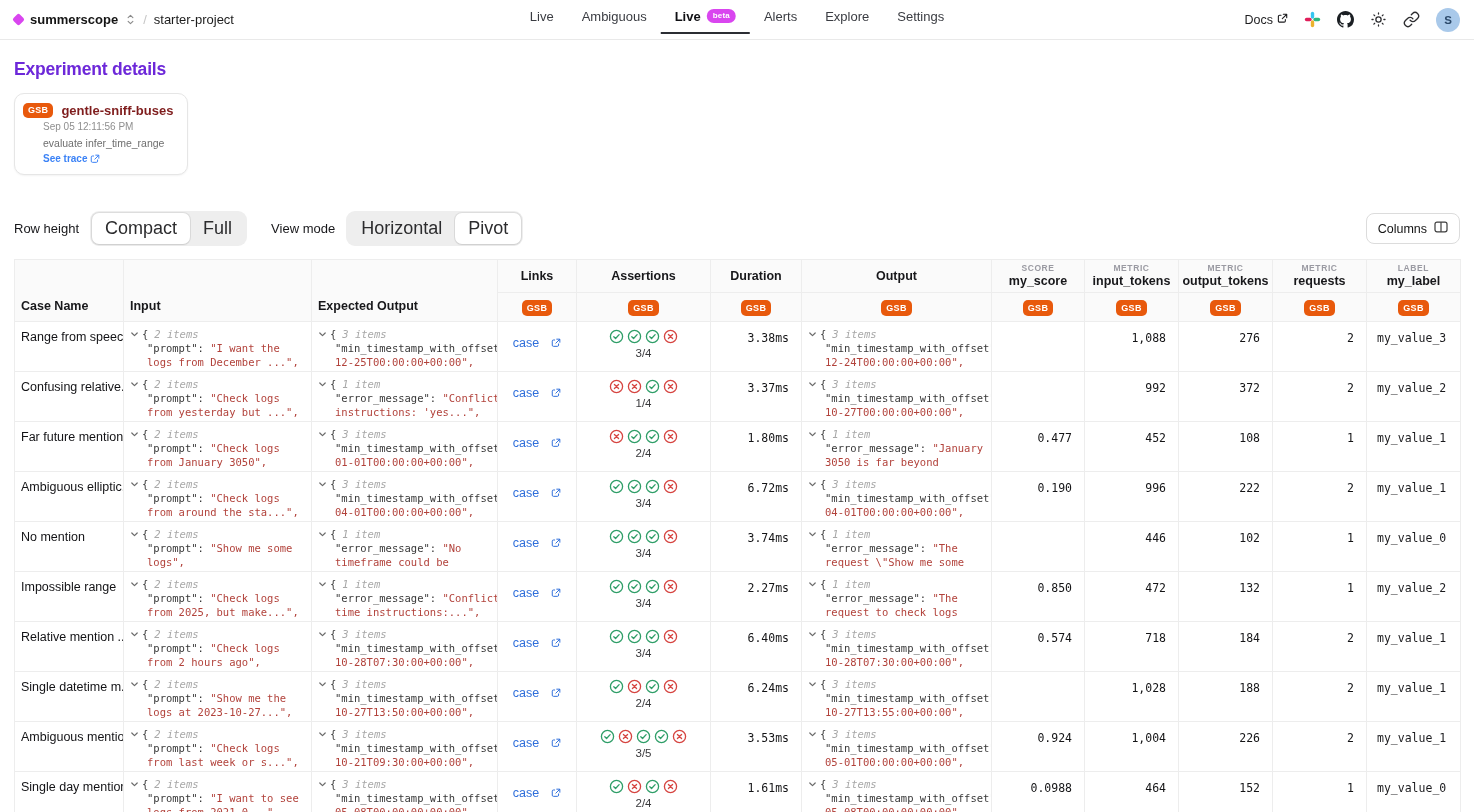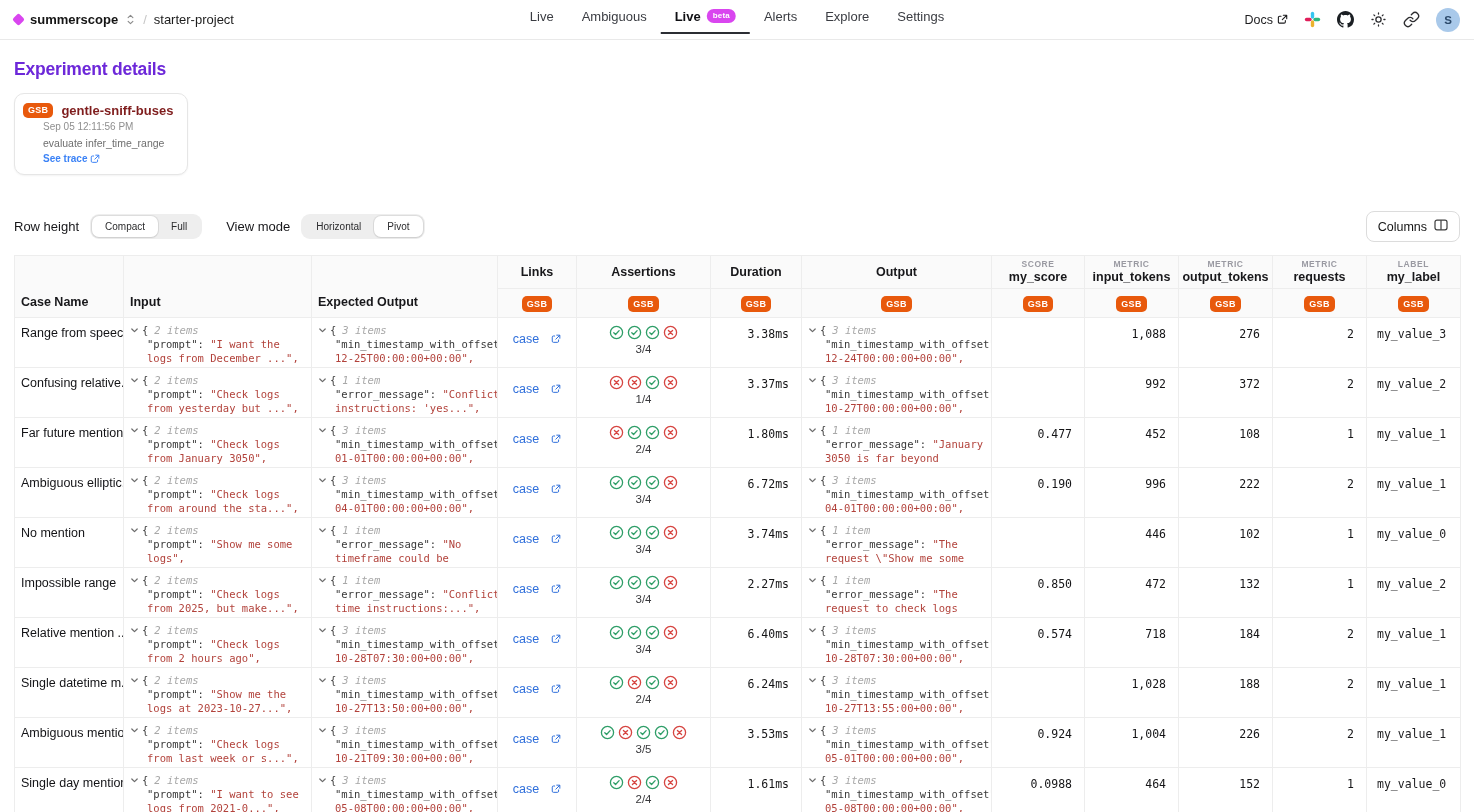--- a/index.html
+++ b/index.html
@@ -18,21 +18,21 @@
   .switcher svg { width:11px; height:13px; }
   .bc-sep { color:#c6c6c6; font-size:13px; }
   .project-name { color:#1c1c1c; }
   .tb-nav { position:absolute; left:50%; top:0; transform:translateX(-50%); height:34px; display:flex; }
   .nav-item { display:flex; align-items:center; gap:6px; padding:0 14px; font-size:13px;
     color:#3a3c42; cursor:pointer; border-bottom:2px solid transparent; }
   .nav-item.active { color:#101014; font-weight:600; border-bottom-color:#2b2d33; }
   .beta-pill { background:#d946ef; color:#fff; font-size:8px; font-weight:700;
     padding:3px 6px; border-radius:999px; line-height:1; letter-spacing:.2px; }
   .tb-right { margin-left:auto; display:flex; align-items:center; gap:16px; }
-  .docs-link { display:flex; align-items:center; gap:4px; font-size:12.5px; font-weight:500; color:#1d1d1f; cursor:pointer; }
+  .docs-link { display:flex; align-items:flex-start; gap:4px; font-size:12.5px; font-weight:500; color:#1d1d1f; cursor:pointer; }
   .tb-ic { width:17px; height:17px; color:#2d2d30; cursor:pointer; display:flex; }
   .tb-ic svg { width:17px; height:17px; }
   .ext-ic { width:11px; height:11px; display:inline-flex; color:currentColor; }
   .ext-ic svg { width:11px; height:11px; }
   .avatar { width:24px; height:24px; border-radius:50%; background:#a9c9ea; color:#2c4a6b;
     font-size:11.5px; font-weight:600; display:flex; align-items:center; justify-content:center; cursor:pointer; }
   
   .main { padding:0 14px; height:778px; display:flex; flex-direction:column; }
   .page-title { font-size:17.5px; font-weight:700; letter-spacing:-.2px; color:#6d28d9; margin-top:19px; }
   .exp-card { margin-top:13px; align-self:flex-start; border:1px solid #e6e6e6; border-radius:10px;
@@ -45,21 +45,21 @@
   .exp-time { font-size:10px; color:#8f8f8f; margin-top:3px; }
   .exp-task { font-size:10.5px; color:#6e6e6e; margin-top:5px; }
   .exp-trace { font-size:10px; color:#3b82f6; font-weight:600; margin-top:4px;
     display:flex; align-items:center; gap:3px; cursor:pointer; }
   .exp-trace .ext-ic, .case-link .ext-ic { width:10px; height:10px; }
   .exp-trace .ext-ic svg, .case-link .ext-ic svg { width:10px; height:10px; }
   
   .controls { margin-top:36px; display:flex; align-items:center; gap:11px; }
   .ctl-label { font-size:13px; color:#17171a; }
   .seg { background:#eeeeee; border-radius:9px; padding:2px; display:flex; }
-  .seg-btn { font-size:10px; padding:5px 13px; border-radius:7px; color:#2c2c2e; cursor:pointer; }
+  .seg-btn { font-size:18px; padding:5px 13px; border-radius:7px; color:#2c2c2e; cursor:pointer; }
   .seg-btn.active { background:#fff; font-weight:500;
     box-shadow:0 0 0 1px rgba(0,0,0,.07), 0 1px 2px rgba(0,0,0,.07); }
   .ctl-gap { width:2px; }
   .columns-btn { margin-left:auto; display:flex; align-items:center; gap:7px; font-size:12.5px;
     color:#141414; background:#fff; border:1px solid #dcdcdc; border-radius:8px; padding:6px 11px; cursor:pointer; }
   .columns-btn svg { width:14px; height:14px; }
   
   .table-wrap { margin-top:13px; }
   table { border-collapse:collapse; table-layout:fixed; width:1446px; background:#fff; }
   th, td { border:1px solid #ededed; }

